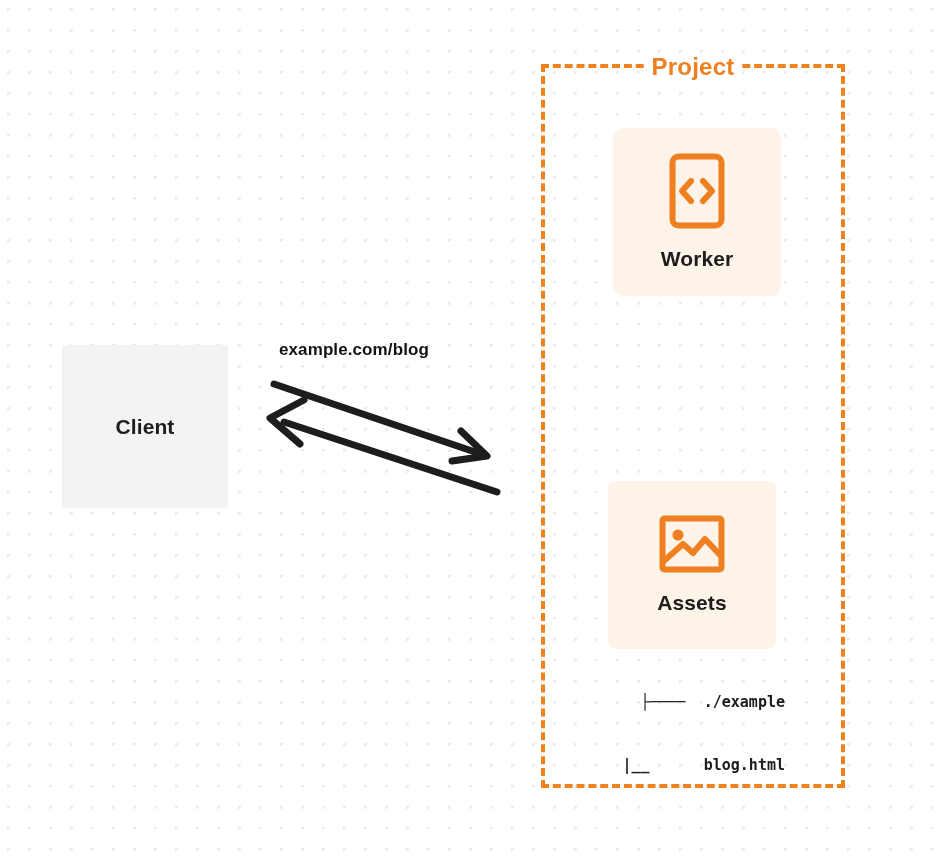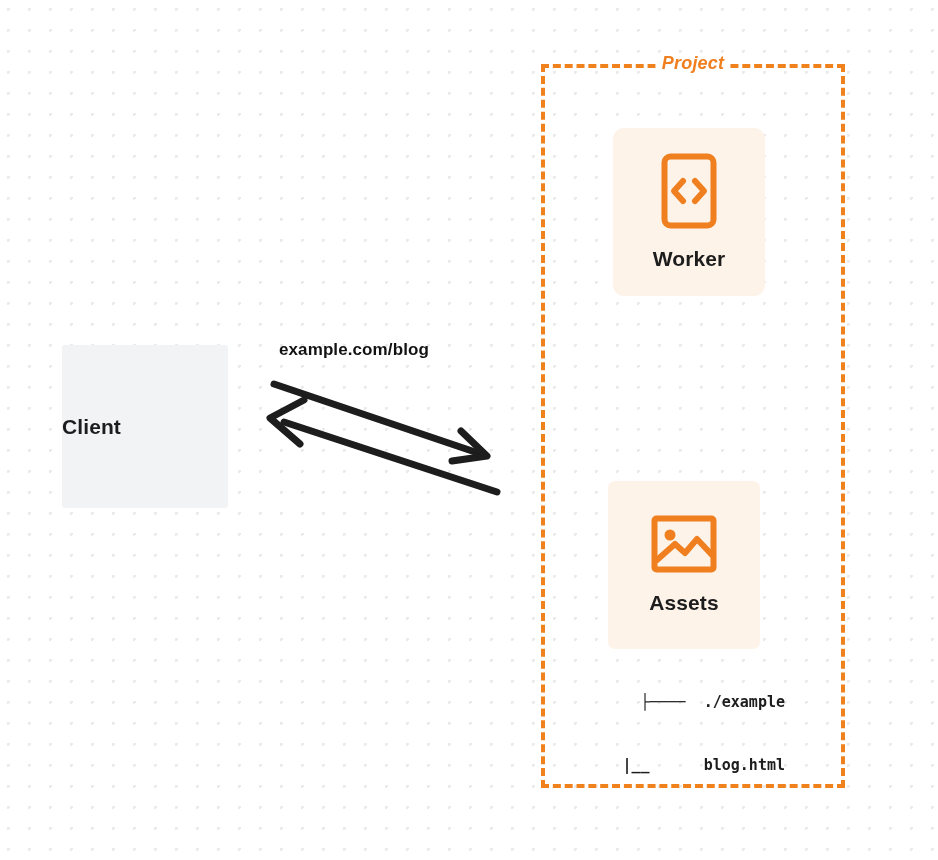--- a/index.html
+++ b/index.html
@@ -30,21 +30,21 @@
   #client-node {
     position: absolute;
     left: 62px;
     top: 345px;
     width: 166px;
     height: 163px;
     background-color: #f2f3f5;
     border-radius: 3px;
     display: flex;
     align-items: center;
-    justify-content: flex-start;
+    justify-content: center;
   }
   #client-node .node-label {
     font-size: 21px;
     font-weight: bold;
     color: #1d1d1d;
     letter-spacing: 0.1px;
   }
 
   
   #project-container {
@@ -57,32 +57,31 @@
     border: 4px dashed #f0821e;
     background: transparent;
   }
   #project-title {
     position: absolute;
     left: 50%;
     top: -15px;
     transform: translateX(-50%);
     background-color: #ffffff;
     padding: 0 6px;
-    font-size: 18px;
+    font-size: 24px;
     font-weight: bold;
     color: #ef7f1f;
     white-space: nowrap;
     letter-spacing: 0.2px;
-    font-style: italic;
   }
 
   
   .service-card {
     position: absolute;
-    width: 152px;
+    width: 168px;
     height: 168px;
     background-color: #fdf3e9;
     border-radius: 11px;
     display: flex;
     flex-direction: column;
     align-items: center;
     justify-content: center;
   }
   #worker-card { left: 613px; top: 128px; }
   #assets-card { left: 608px; top: 481px; border-radius: 7px; }

